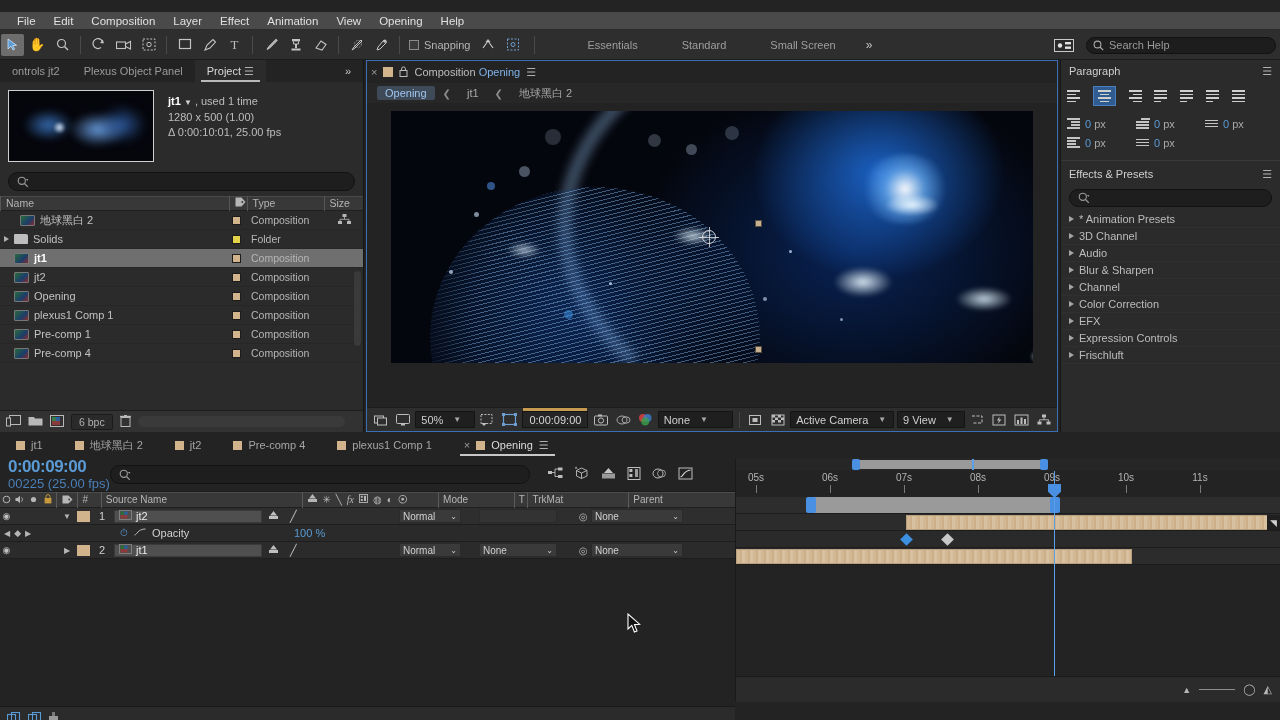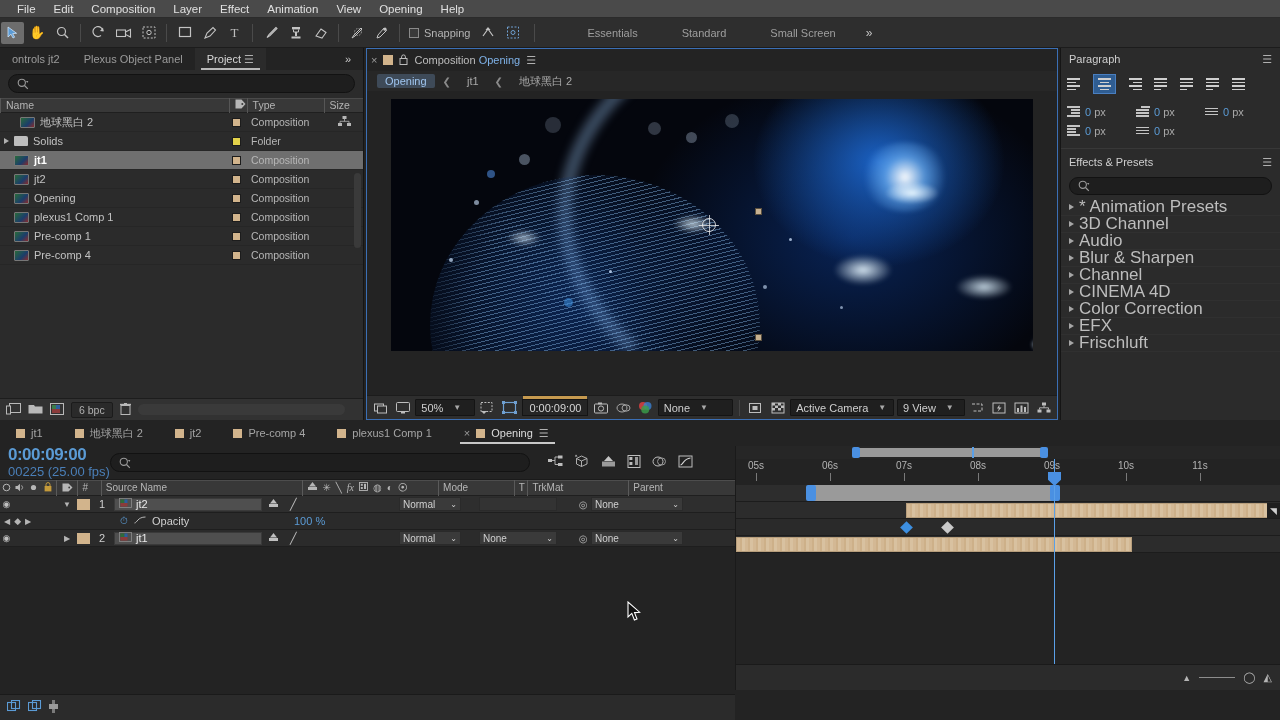--- a/index.html
+++ b/index.html
@@ -4,21 +4,21 @@
 <style>
   * { box-sizing: border-box; margin:0; padding:0; }
   html,body{
     width:1280px; height:720px; overflow:hidden;
     background:#232323;
     font-family:"Liberation Sans", sans-serif;
     font-size:11px;
     color:#c8c8c8;
     -webkit-font-smoothing:antialiased;
   }
-  .app{position:relative;width:1280px;height:555px;}
+  .app{position:relative;width:1280px;height:555px;margin-top:12px;}
 
   
   .menubar{
     height:18px;background:#4a4a4a;display:flex;align-items:center;
     padding-left:8px;border-bottom:1px solid #2b2b2b;
   }
   .menubar .mi{padding:0 9px;font-size:11.5px;color:#e0e0e0;line-height:18px;cursor:default;}
 
   
   .toolbar{
@@ -142,21 +142,21 @@
   .abtn i{display:block;height:1.5px;background:#cfcfcf;}
   .indentgrid{padding:2px 6px 6px 6px;}
   .indrow{display:flex;align-items:center;height:19px;}
   .indcell{width:70px;display:flex;align-items:center;gap:3px;font-size:11px;color:#a8a8a8;}
   .indcell .val{color:#5b9bd5;}
   .indicon{width:15px;height:12px;display:flex;flex-direction:column;justify-content:center;gap:1.5px;}
   .indicon i{height:1.4px;background:#c4c4c4;display:block;}
   .divider{height:1px;background:#383838;margin:2px 0;}
   .epsearch{margin:4px 8px;height:18px;background:#1e1e1e;border:1px solid #121212;border-radius:10px;
     display:flex;align-items:center;padding-left:8px;color:#8e8e8e;}
-  .eplist{font-size:17px;}
+  .eplist{font-size:11px;}
   .eprow{height:17px;display:flex;align-items:center;gap:5px;padding-left:8px;color:#bdbdbd;
     border-bottom:1px solid #303030;}
   .eptri{width:0;height:0;border-left:5px solid #a6a6a6;border-top:3.5px solid transparent;border-bottom:3.5px solid transparent;}
 
   
   .timeline{position:absolute;top:420px;left:0;width:1280px;height:300px;background:#232323;}
   .tltabs{height:26px;background:#232323;display:flex;align-items:center;font-size:11px;}
   .tltab{display:flex;align-items:center;gap:6px;padding:0 16px;height:26px;color:#a5a5a5;position:relative;}
   .tltab .sq{width:9px;height:9px;background:#d2b48c;}
   .tltab.active{color:#dcdcdc;}
@@ -319,32 +319,64 @@
           <circle cx="7" cy="6.5" r="2" fill="none" stroke="#6f9fd0" stroke-width="1"></circle>
         </svg>
     </div>
     <div class="tsep" style="margin-left:8px;"></div>
     <div class="ws" id="ws-list">
         <div class="wsitem">Essentials</div>
         <div class="wsitem">Standard</div>
         <div class="wsitem">Small Screen</div>
       </div>
     <span class="chev">»</span>
+    <div class="tbright">
+      <div class="tool">
+        <svg width="20" height="13" viewBox="0 0 20 13">
+            <rect x="0.5" y="0.5" width="19" height="12" fill="#2a2a2a" stroke="#c9c9c9" stroke-width="1"></rect>
+            <circle cx="6" cy="6.5" r="2.2" fill="#e2e2e2"></circle>
+            <rect x="11" y="3" width="6" height="2.4" fill="#e2e2e2"></rect>
+            <rect x="11" y="7.5" width="6" height="2.4" fill="#e2e2e2"></rect>
+          </svg>
+      </div>
+      <div class="searchhelp">
+        <svg width="11" height="11" viewBox="0 0 11 11">
+            <circle cx="4.5" cy="4.5" r="3.4" fill="none" stroke="#a8a8a8" stroke-width="1.1"></circle>
+            <line x1="7" y1="7" x2="10.2" y2="10.2" stroke="#a8a8a8" stroke-width="1.2"></line>
+          </svg>
+        <span>Search Help</span>
+      </div>
+    </div>
   </div>
 
   <div class="mid">
 
     <div class="leftcol">
       <div class="panel-tabbar" id="proj-tabs">
           <div class="ptab"><span>ontrols jt2</span></div>
           <div class="ptab"><span>Plexus Object Panel</span></div>
           <div class="ptab active"><span>Project</span><span class="hamb"> ☰</span></div>
           <div class="ptab" style="margin-left: auto; color: rgb(199, 199, 199);">»</div>
         </div>
 
+      <div class="projhead">
+        <div class="thumb">
+          <div class="g1"></div>
+            <div class="g2"></div>
+            <div class="g3"></div>
+            <div class="g4"></div>
+        </div>
+        <div class="projmeta">
+          <div><span class="nm">jt1</span>
+            <span class="arw">▼</span>
+            <span>, used 1 time</span></div>
+          <div>1280 x 500 (1.00)</div>
+          <div>Δ 0:00:10:01, 25.00 fps</div>
+        </div>
+      </div>
 
       <div class="projsearch">
         <svg width="12" height="12" viewBox="0 0 12 12">
             <circle cx="4.8" cy="4.8" r="3.6" fill="none" stroke="#9b9b9b" stroke-width="1.1"></circle>
             <line x1="7.5" y1="7.5" x2="10.8" y2="10.8" stroke="#9b9b9b" stroke-width="1.2"></line>
             <path d="M9 3 L11.4 3 L10.2 5 Z" fill="#9b9b9b"></path>
           </svg>
         <span></span>
       </div>
 
@@ -811,29 +843,29 @@
           <div class="eprow">
             <span class="eptri"></span>
             <span>Blur &amp; Sharpen</span>
           </div>
           <div class="eprow">
             <span class="eptri"></span>
             <span>Channel</span>
           </div>
           <div class="eprow">
             <span class="eptri"></span>
-            <span>CINEMA 4D</span>
-          </div>
-          <div class="eprow">
-            <span class="eptri"></span>
             <span>Color Correction</span>
           </div>
           <div class="eprow">
             <span class="eptri"></span>
             <span>EFX</span>
+          </div>
+          <div class="eprow">
+            <span class="eptri"></span>
+            <span>Expression Controls</span>
           </div>
           <div class="eprow">
             <span class="eptri"></span>
             <span>Frischluft</span>
           </div>
         </div>
     </div>
   </div>
 
   <div class="timeline">

